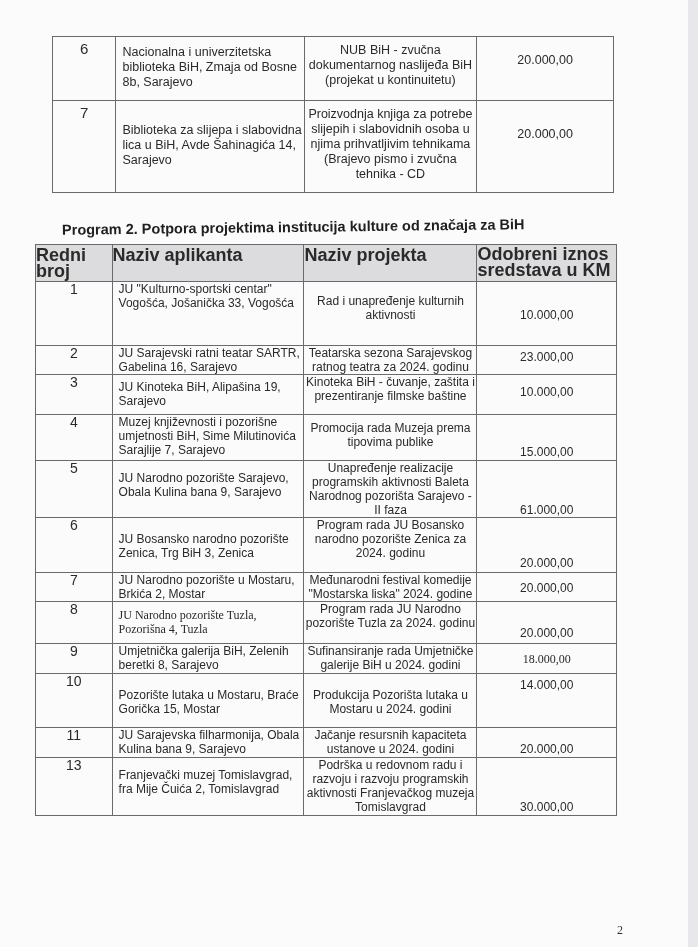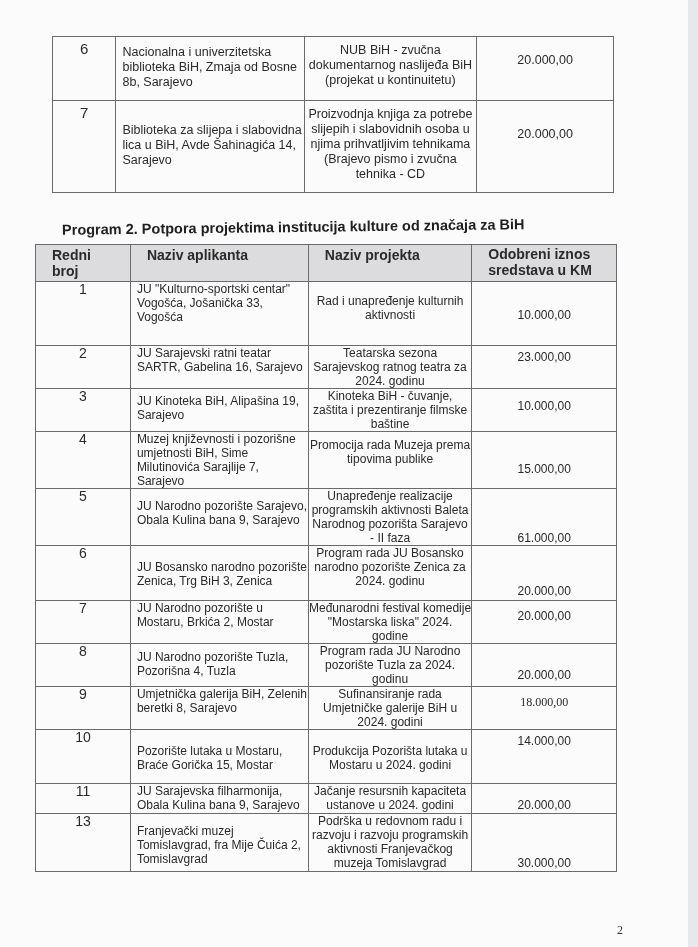--- a/index.html
+++ b/index.html
@@ -28,21 +28,21 @@
   .t1 .c-amt { width: 138px; text-align: center; padding-top: 16px; }
 
   .section-title {
     position: absolute; left: 62px; top: 219px;
     font-weight: bold; font-size: 14.5px; color: #1f1f1f;
     transform: rotate(-0.7deg);
   }
   .t2 { left: 35px; top: 244px; width: 582px; }
   .t2 thead th {
     background: #dcdcde; font-weight: bold; text-align: left;
-    font-size: 14px; line-height: 16px; padding: 2px 16px;
+    font-size: 18px; line-height: 16px; padding: 2px 0;
   }
   .t2 thead th.h-num { width: 72px; }
   .t2 thead th.h-app { width: 182px; }
   .t2 thead th.h-proj { width: 164px; padding-top: 2px; }
   .t2 thead th.h-amt { width: 132px; padding-top: 1px; }
   .t2 td { font-size: 12px; line-height: 14px; }
   .t2 .c-num { text-align: center; font-size: 14px; }
   .t2 .c-app { padding: 0 0 0 6px; }
   .t2 .c-proj { text-align: center; }
   .t2 .c-amt { text-align: center; }
@@ -122,21 +122,21 @@
         <td class="c-amt" style="padding-top:38px;">20.000,00</td>
       </tr>
       <tr style="height:28px;">
         <td class="c-num">7</td>
         <td class="c-app">JU Narodno pozorište u Mostaru, Brkića 2, Mostar</td>
         <td class="c-proj">Međunarodni festival komedije "Mostarska liska" 2024. godine</td>
         <td class="c-amt" style="padding-top:8px;">20.000,00</td>
       </tr>
       <tr style="height:42px;">
         <td class="c-num">8</td>
-        <td class="c-app" style="padding-top:6px;">JU Narodno pozorište Tuzla, Pozorišna 4, Tuzla</td>
+        <td class="c-app" style="padding-top:6px;font-family:Liberation Serif, serif;">JU Narodno pozorište Tuzla, Pozorišna 4, Tuzla</td>
         <td class="c-proj">Program rada JU Narodno pozorište Tuzla za 2024. godinu</td>
         <td class="c-amt" style="padding-top:24px;">20.000,00</td>
       </tr>
       <tr style="height:30px;">
         <td class="c-num">9</td>
         <td class="c-app">Umjetnička galerija BiH, Zelenih beretki 8, Sarajevo</td>
         <td class="c-proj">Sufinansiranje rada Umjetničke galerije BiH u 2024. godini</td>
         <td class="c-amt" style="padding-top:8px;font-family:Liberation Serif, serif;">18.000,00</td>
       </tr>
       <tr style="height:54px;">

